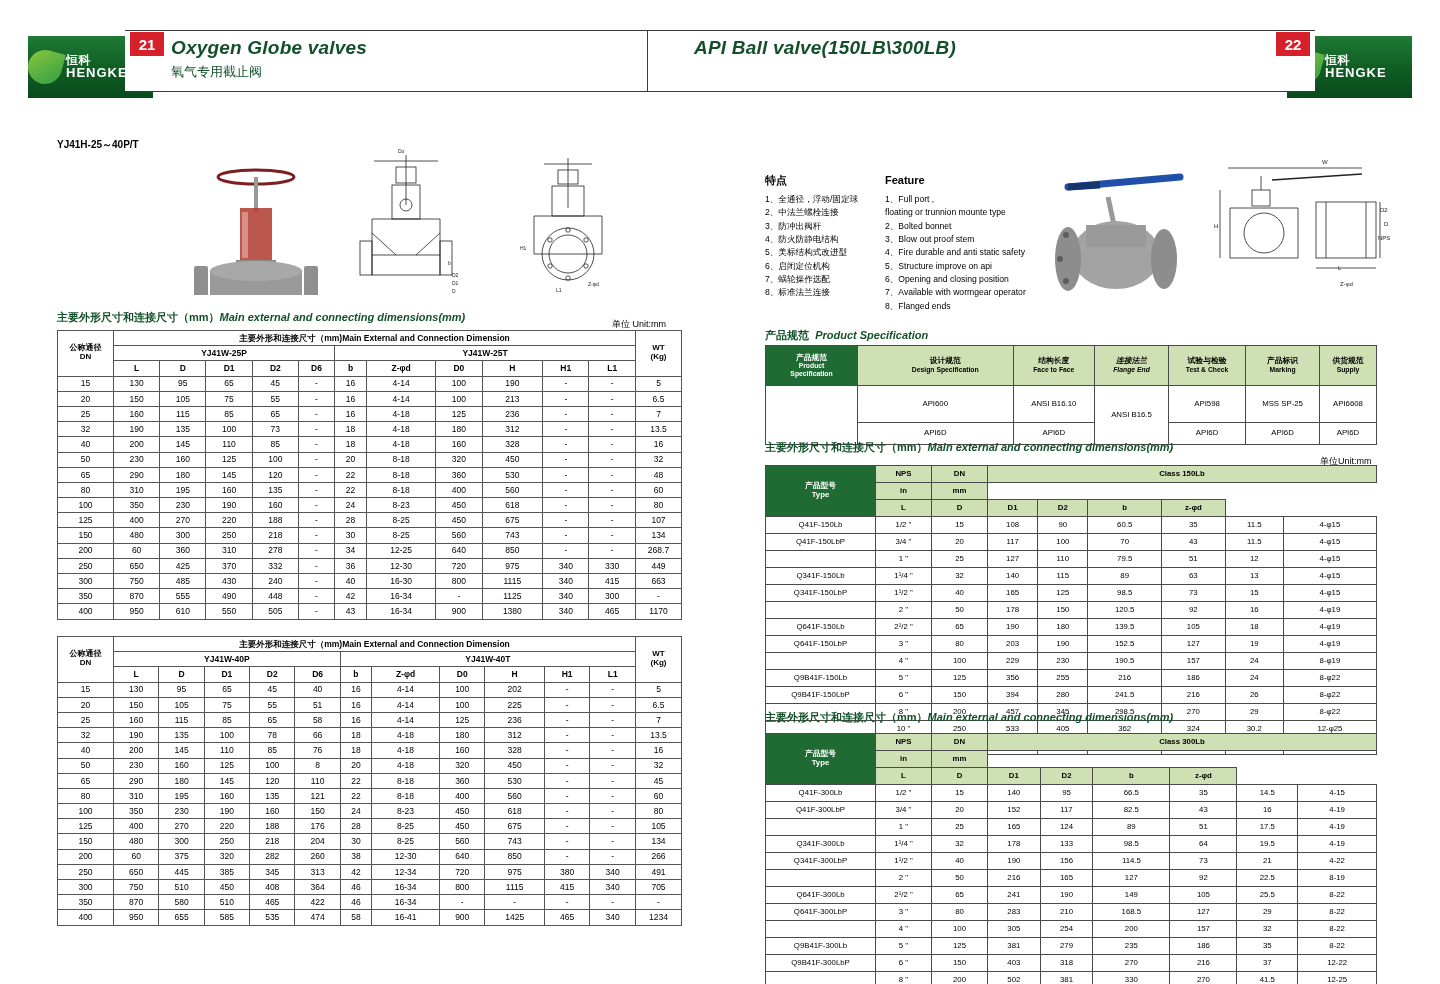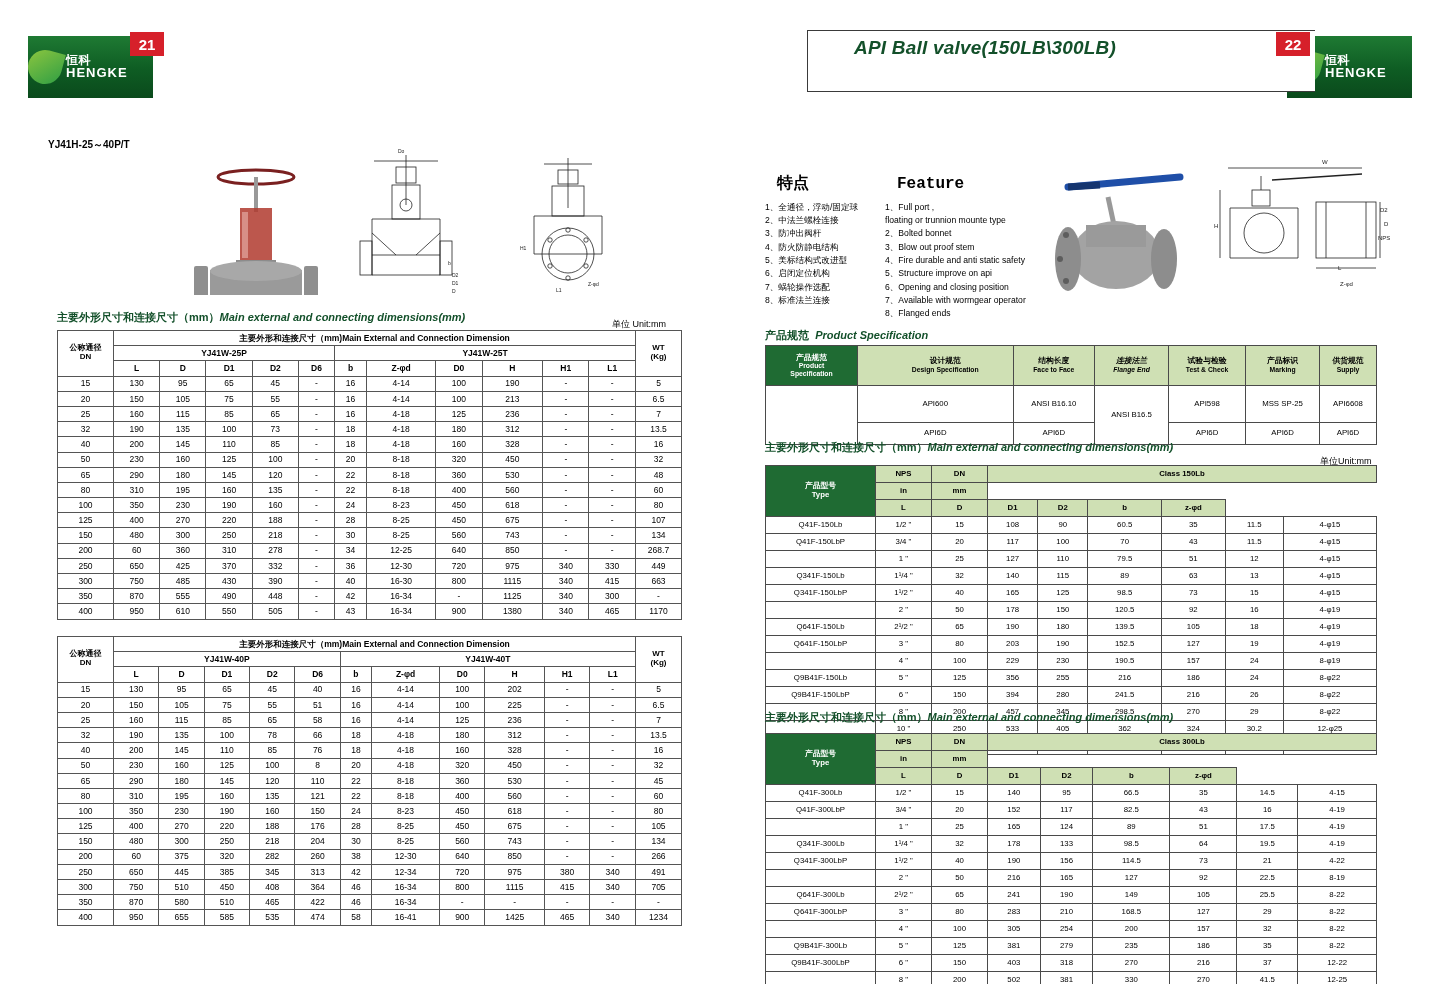--- a/index.html
+++ b/index.html
@@ -42,21 +42,21 @@
   .titlebar .t-en { font-size:19px; font-weight:bold; color:#13502a; font-style:italic; letter-spacing:.2px;}
   .titlebar .t-cn { font-size:13px; color:#13502a; margin-top:4px; }
 
   
   #logo-left { left:28px; }
   #pagenum-left { left:130px; }
   #title-left { left:125px; width:588px; }
   
   #logo-right { right:28px; }
   #pagenum-right { right:130px; }
-  #title-right { right:125px; width:508px; border-left:1px solid #3a3a3a; border-right:none; }
+  #title-right { right:125px; width:668px; border-left:1px solid #3a3a3a; border-right:none; }
 
   
   .sec-title { font-size:11px; font-weight:bold; color:#13502a; }
   .sec-title .en { font-style:italic; }
   .unit { font-size:9px; }
 
   
   table.dt { border-collapse:collapse; font-size:8.5px; width:100%; }
   table.dt th, table.dt td {
     border:.7px solid #555; text-align:center; padding:0; height:15.2px;
@@ -70,54 +70,58 @@
   table.gt { border-collapse:collapse; font-size:7.8px; width:100%; }
   table.gt th, table.gt td {
     border:.7px solid #4a4a4a; text-align:center; padding:0; height:17px; font-weight:normal; line-height:1.1;
   }
   table.gt thead th { background:#cfe0b4; font-weight:bold; }
   table.gt thead th.dark { background:#1f6b33; color:#fff; }
   table.gt td.type { background:#ffffff; text-align:center; }
 
   
   .feat { font-size:8.6px; line-height:1.55; }
-  .feat h4 { margin:0 0 4px 12px; font-size:16px; color:#000;font-family:Liberation Mono, monospace; }
+  .feat h4 { margin:0 0 4px 0; font-size:11px; color:#000; }
 
   
   .draw { position:absolute; }
   .caption { font-size:10px; font-weight:bold; }
   svg { display:block; }
 </style>
 </head>
 <body>
 
 <div class="page">
 
   <div class="logo-box" id="logo-left">
     <div class="leaf"></div>
     <div class="ltxt">
       <div class="cn">恒科</div>
       <div class="en">HENGKE</div>
     </div>
   </div>
+  <div class="titlebar" id="title-left">
+    <div class="t-en">Oxygen Globe valves</div>
+    <div class="t-cn">氧气专用截止阀</div>
+  </div>
   <div class="pagenum" id="pagenum-left">21</div>
 
   <div class="logo-box" id="logo-right">
     <div class="leaf"></div>
     <div class="ltxt">
       <div class="cn">恒科</div>
       <div class="en">HENGKE</div>
     </div>
   </div>
   <div class="titlebar" id="title-right">
     <div class="t-en">API Ball valve(150LB\300LB)</div>
   </div>
   <div class="pagenum" id="pagenum-right">22</div>
 
-  <div style="position:absolute;left:48px;top:138px;" class="caption">YJ41H-25～40P/T</div>
+  <div style="position:absolute;left:57px;top:138px;" class="caption">YJ41H-25～40P/T</div>
 
   <div class="draw" style="left:180px;top:150px;width:160px;height:145px;">
     <svg width="160" height="145" viewBox="0 0 160 145">
       <ellipse cx="76" cy="172" rx="0" ry="0"></ellipse>
 
       <ellipse cx="76" cy="27" rx="38" ry="7" fill="none" stroke="#7a2020" stroke-width="3"></ellipse>
       <line x1="76" y1="27" x2="76" y2="62" stroke="#999" stroke-width="4"></line>
 
       <rect x="60" y="58" width="32" height="56" fill="#b03a2e" opacity=".85"></rect>
       <rect x="56" y="110" width="40" height="10" fill="#8c8c8c"></rect>
@@ -404,21 +408,21 @@
             <td>975</td>
             <td>340</td>
             <td>330</td>
             <td>449</td>
           </tr>
           <tr>
             <td>300</td>
             <td>750</td>
             <td>485</td>
             <td>430</td>
-            <td>390</td>
+            <td>240</td>
             <td>-</td>
             <td>40</td>
             <td>16-30</td>
             <td>800</td>
             <td>1115</td>
             <td>340</td>
             <td>415</td>
             <td>663</td>
           </tr>
           <tr>

